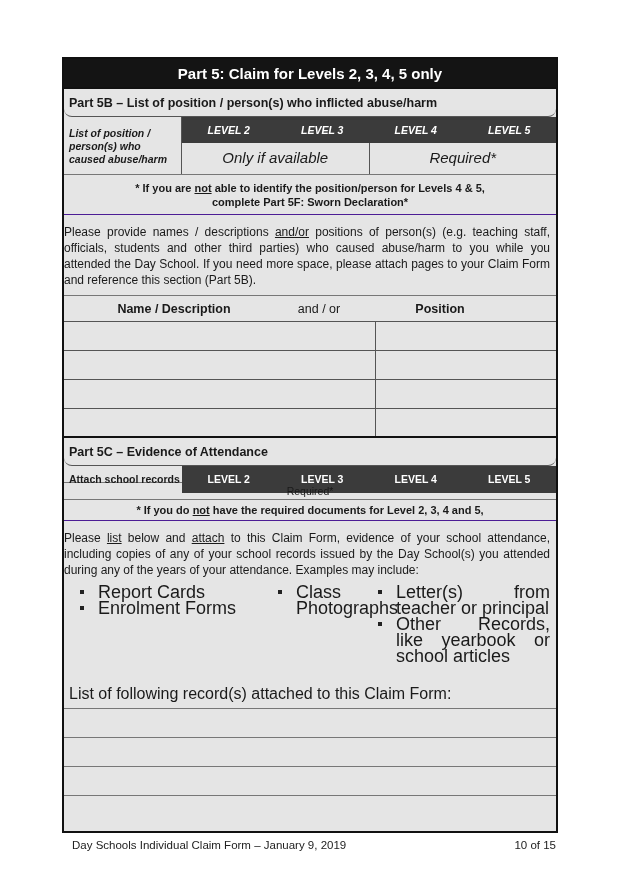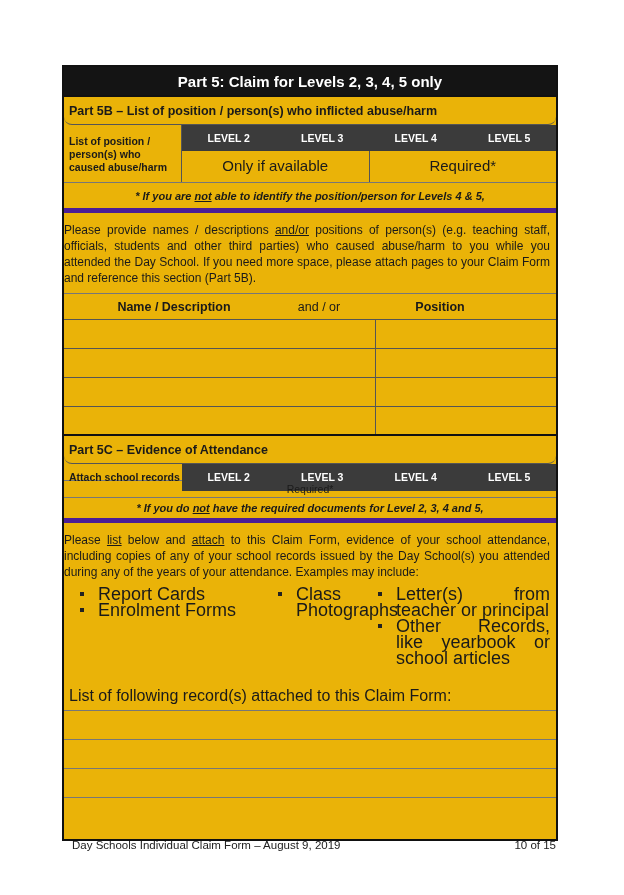--- a/index.html
+++ b/index.html
@@ -1,48 +1,48 @@
 <!DOCTYPE html>
 <html><head>
 <meta charset="utf-8">
 <style>
   * { box-sizing: border-box; margin: 0; padding: 0; }
   html, body { width: 624px; height: 895px; background: #ffffff; overflow: hidden; }
   body { font-family: "Liberation Sans", sans-serif; color: #1a1a1a; position: relative; }
 
   .form-frame {
     position: absolute; left: 62px; top: 57px; width: 496px; height: 776px;
-    border: 2px solid #111; background: #eab308; margin-top: 8px;
+    border: 2px solid #111; background: #e5e5e5;
   }
   .part-header {
     height: 30px; background: #141414; color: #fff;
     font-weight: bold; font-size: 15px; text-align: center; line-height: 30px;
     border-bottom: 2px solid #111;
   }
   .section-title {
     height: 28px; font-weight: bold; font-size: 12.5px; line-height: 28px;
     padding-left: 5px; border-bottom: 1px solid #555; border-radius: 8px;
   }
 
   
-  .levels-5b { display: flex; height: 58px; border-bottom: 1px solid #777; }
+  .levels-5b { display: flex; height: 58px; border-bottom: 1px solid #777; font-style: italic; }
   .lv-label {
     width: 118px; font-size: 10.5px; font-weight: bold; line-height: 13px;
     padding: 10px 4px 0 5px; border-right: 1px solid #555;
   }
   .lv-right { flex: 1; display: flex; flex-direction: column; }
   .lv-head { height: 26px; display: flex; background: #3b3b3b; }
   .lv-head .lv { flex: 1; color: #fff; font-weight: bold; font-size: 10.5px; text-align: center; line-height: 26px; }
   .lv-req { flex: 1; display: flex; }
   .lv-req .cell { flex: 1; font-size: 15px; text-align: center; line-height: 30px; }
   .lv-req .cell.first { border-right: 1px solid #555; }
 
   .italic-note {
-    font-style: italic; font-weight: bold; font-size: 11px; text-align: center;
-    line-height: 14px; padding: 6px 20px 5px; border-bottom: 5px solid #4c1d95;
+    font-weight: bold; font-size: 11px; text-align: center;
+    line-height: 14px; padding: 6px 20px 5px; border-bottom: 1px solid #4c1d95;
   }
   .italic-note u, .para u { text-decoration: underline; }
 
   .para {
     font-size: 12px; line-height: 16px; text-align: justify;
     padding: 9px 6px 7px 0;
   }
   .para-border { border-bottom: 1px solid #777; }
 
   .name-table { width: 100%; }
@@ -101,20 +101,21 @@
         <div class="lv">LEVEL 5</div>
       </div>
       <div class="lv-req">
         <div class="cell first">Only if available</div>
         <div class="cell">Required*</div>
       </div>
     </div>
   </div>
   <div class="italic-note">
     <span>* If you are </span><u>not</u><span> able to identify the position/person for Levels 4 &amp; 5,</span><br>
+    <span>complete Part 5F: Sworn Declaration*</span>
   </div>
   <div class="para para-border">
     <span>Please provide names / descriptions </span><u>and/or</u><span> positions of person(s) (e.g. teaching staff, officials, students and other third parties) who caused abuse/harm to you while you attended the Day School. If you need more space, please attach pages to your Claim Form and reference this section (Part 5B).</span>
   </div>
   <div class="name-table">
     <div class="nt-head">
       <div class="name">Name / Description</div>
       <div class="andor">and / or</div>
       <div class="pos">Position</div>
     </div>
@@ -169,15 +170,15 @@
   <div class="list-label">List of following record(s) attached to this Claim Form:</div>
   <div>
     <div class="blank-line"></div>
     <div class="blank-line"></div>
     <div class="blank-line"></div>
     <div class="blank-line"></div>
   </div>
 </div>
 
 <div class="footer">
-  <span>Day Schools Individual Claim Form – August 9, 2019</span>
+  <span>Day Schools Individual Claim Form – January 9, 2019</span>
   <span>10 of 15</span>
 </div>
 
 </body></html>

